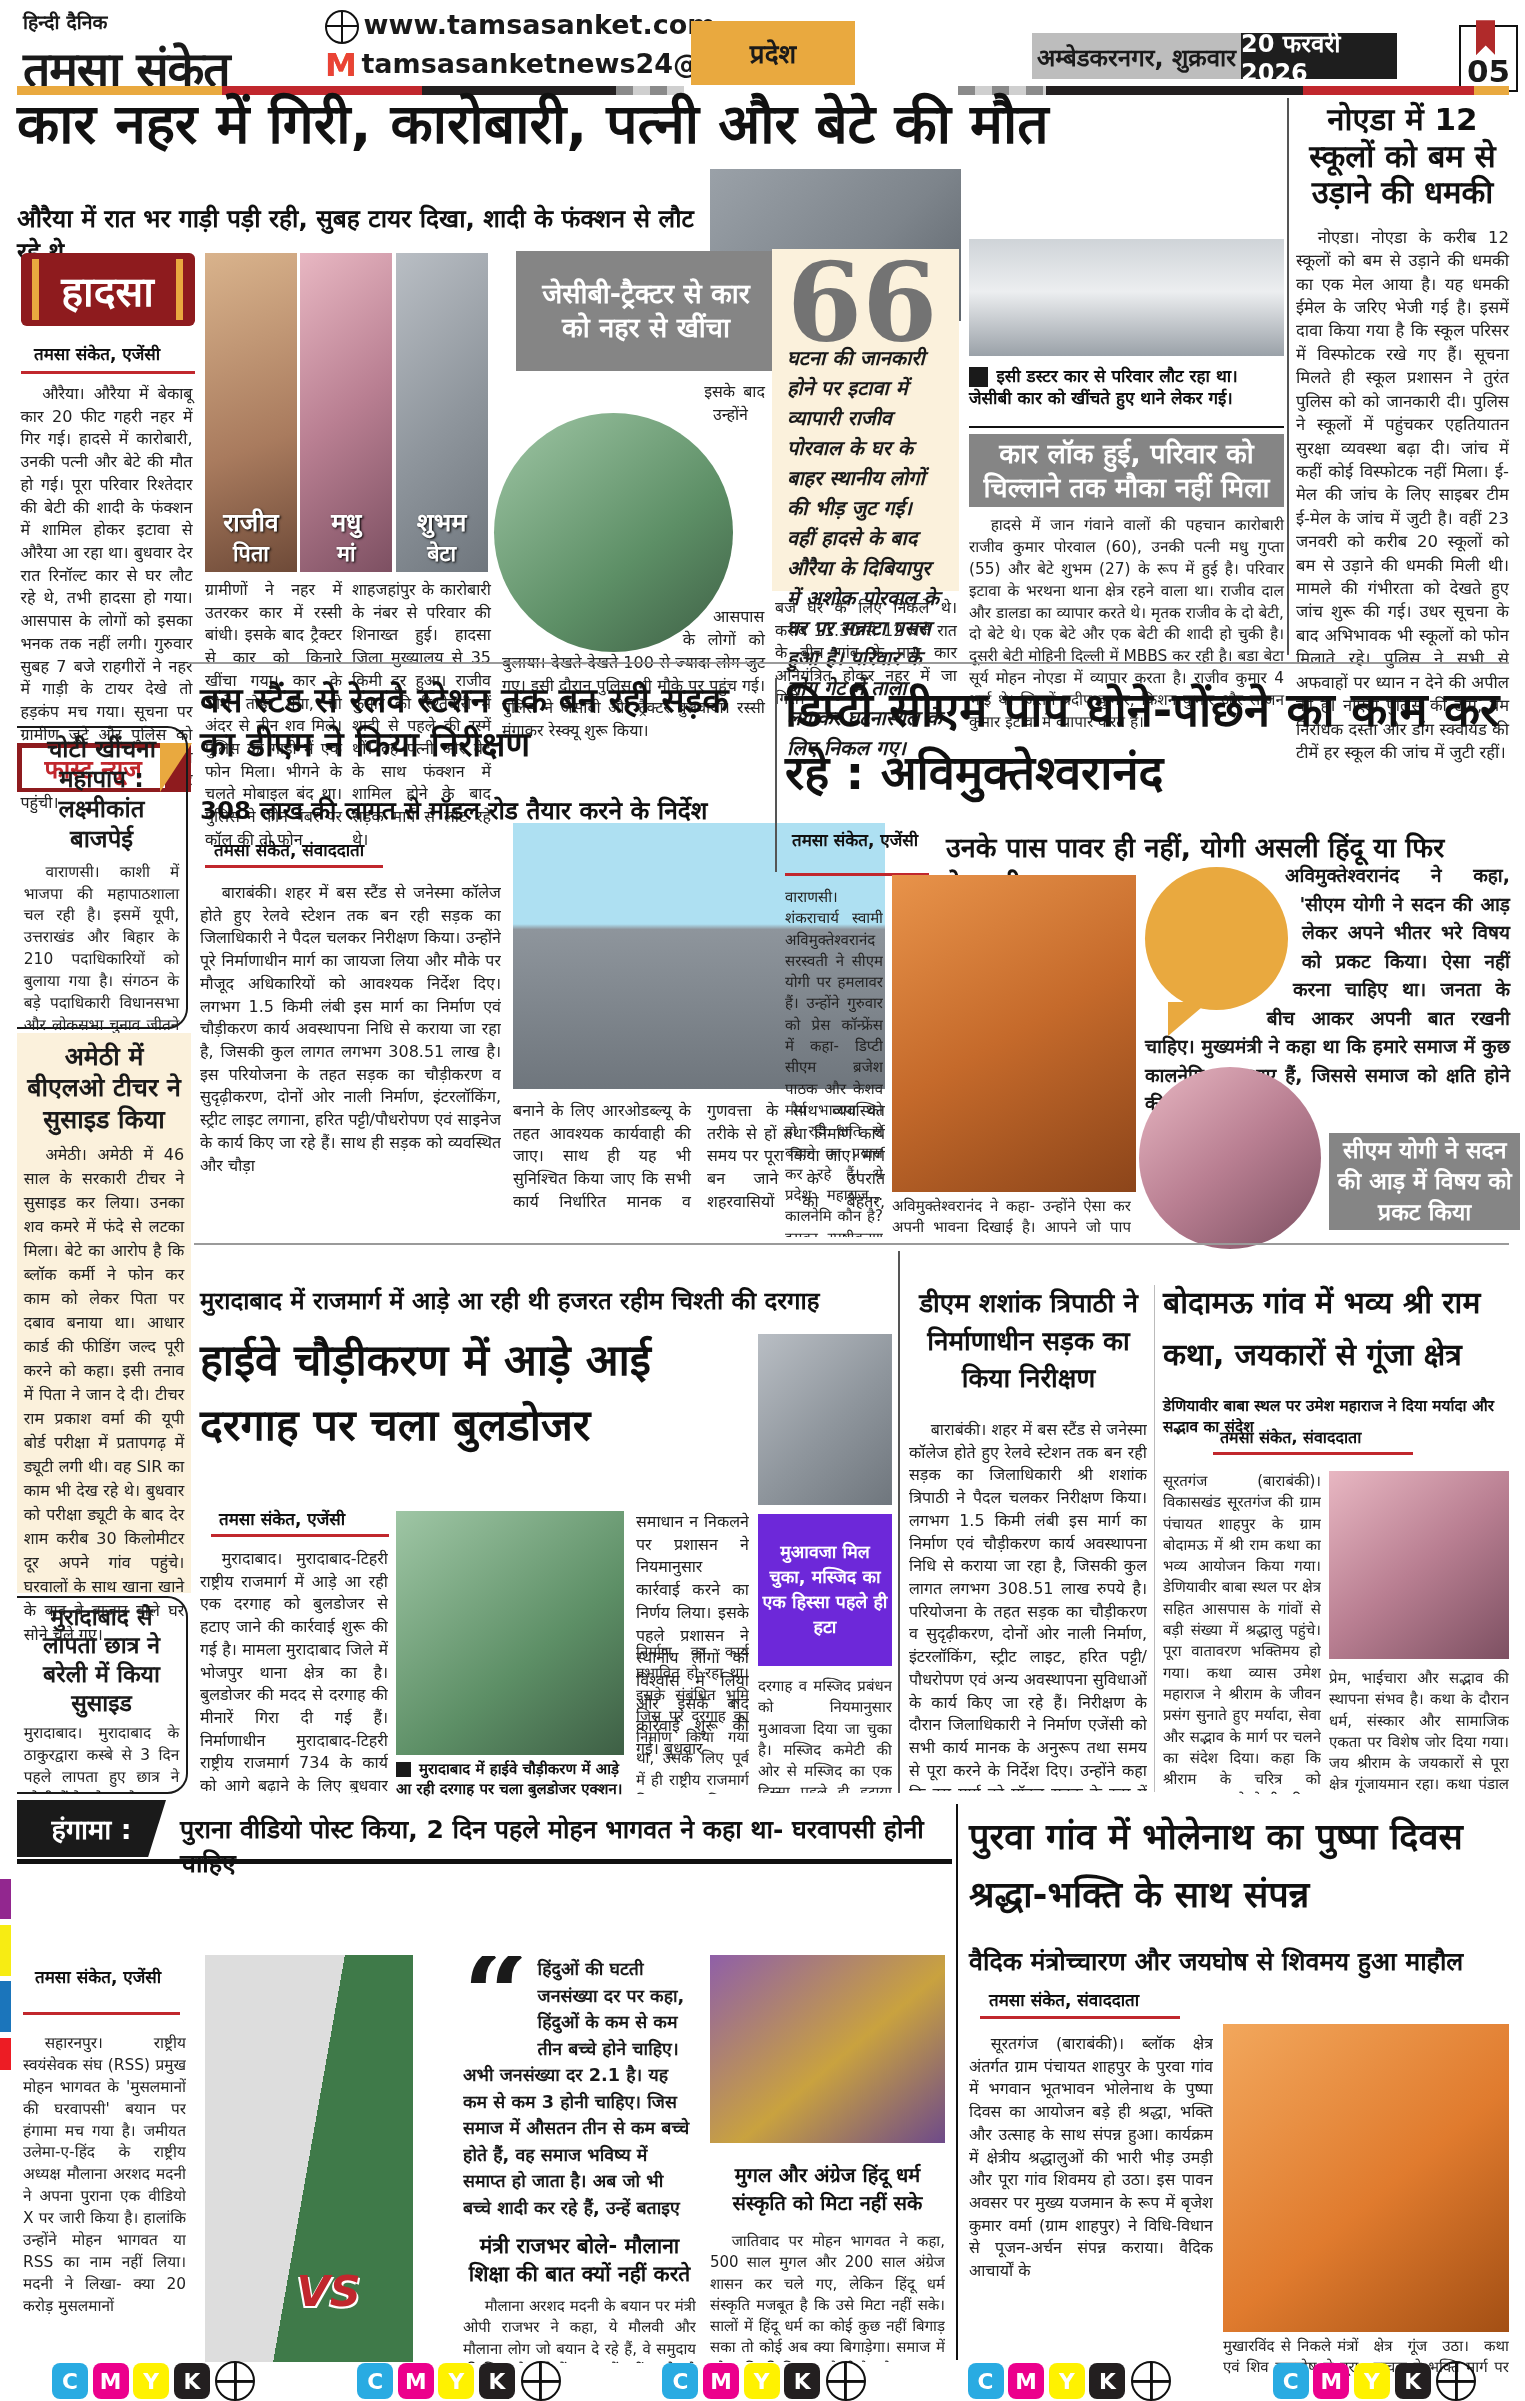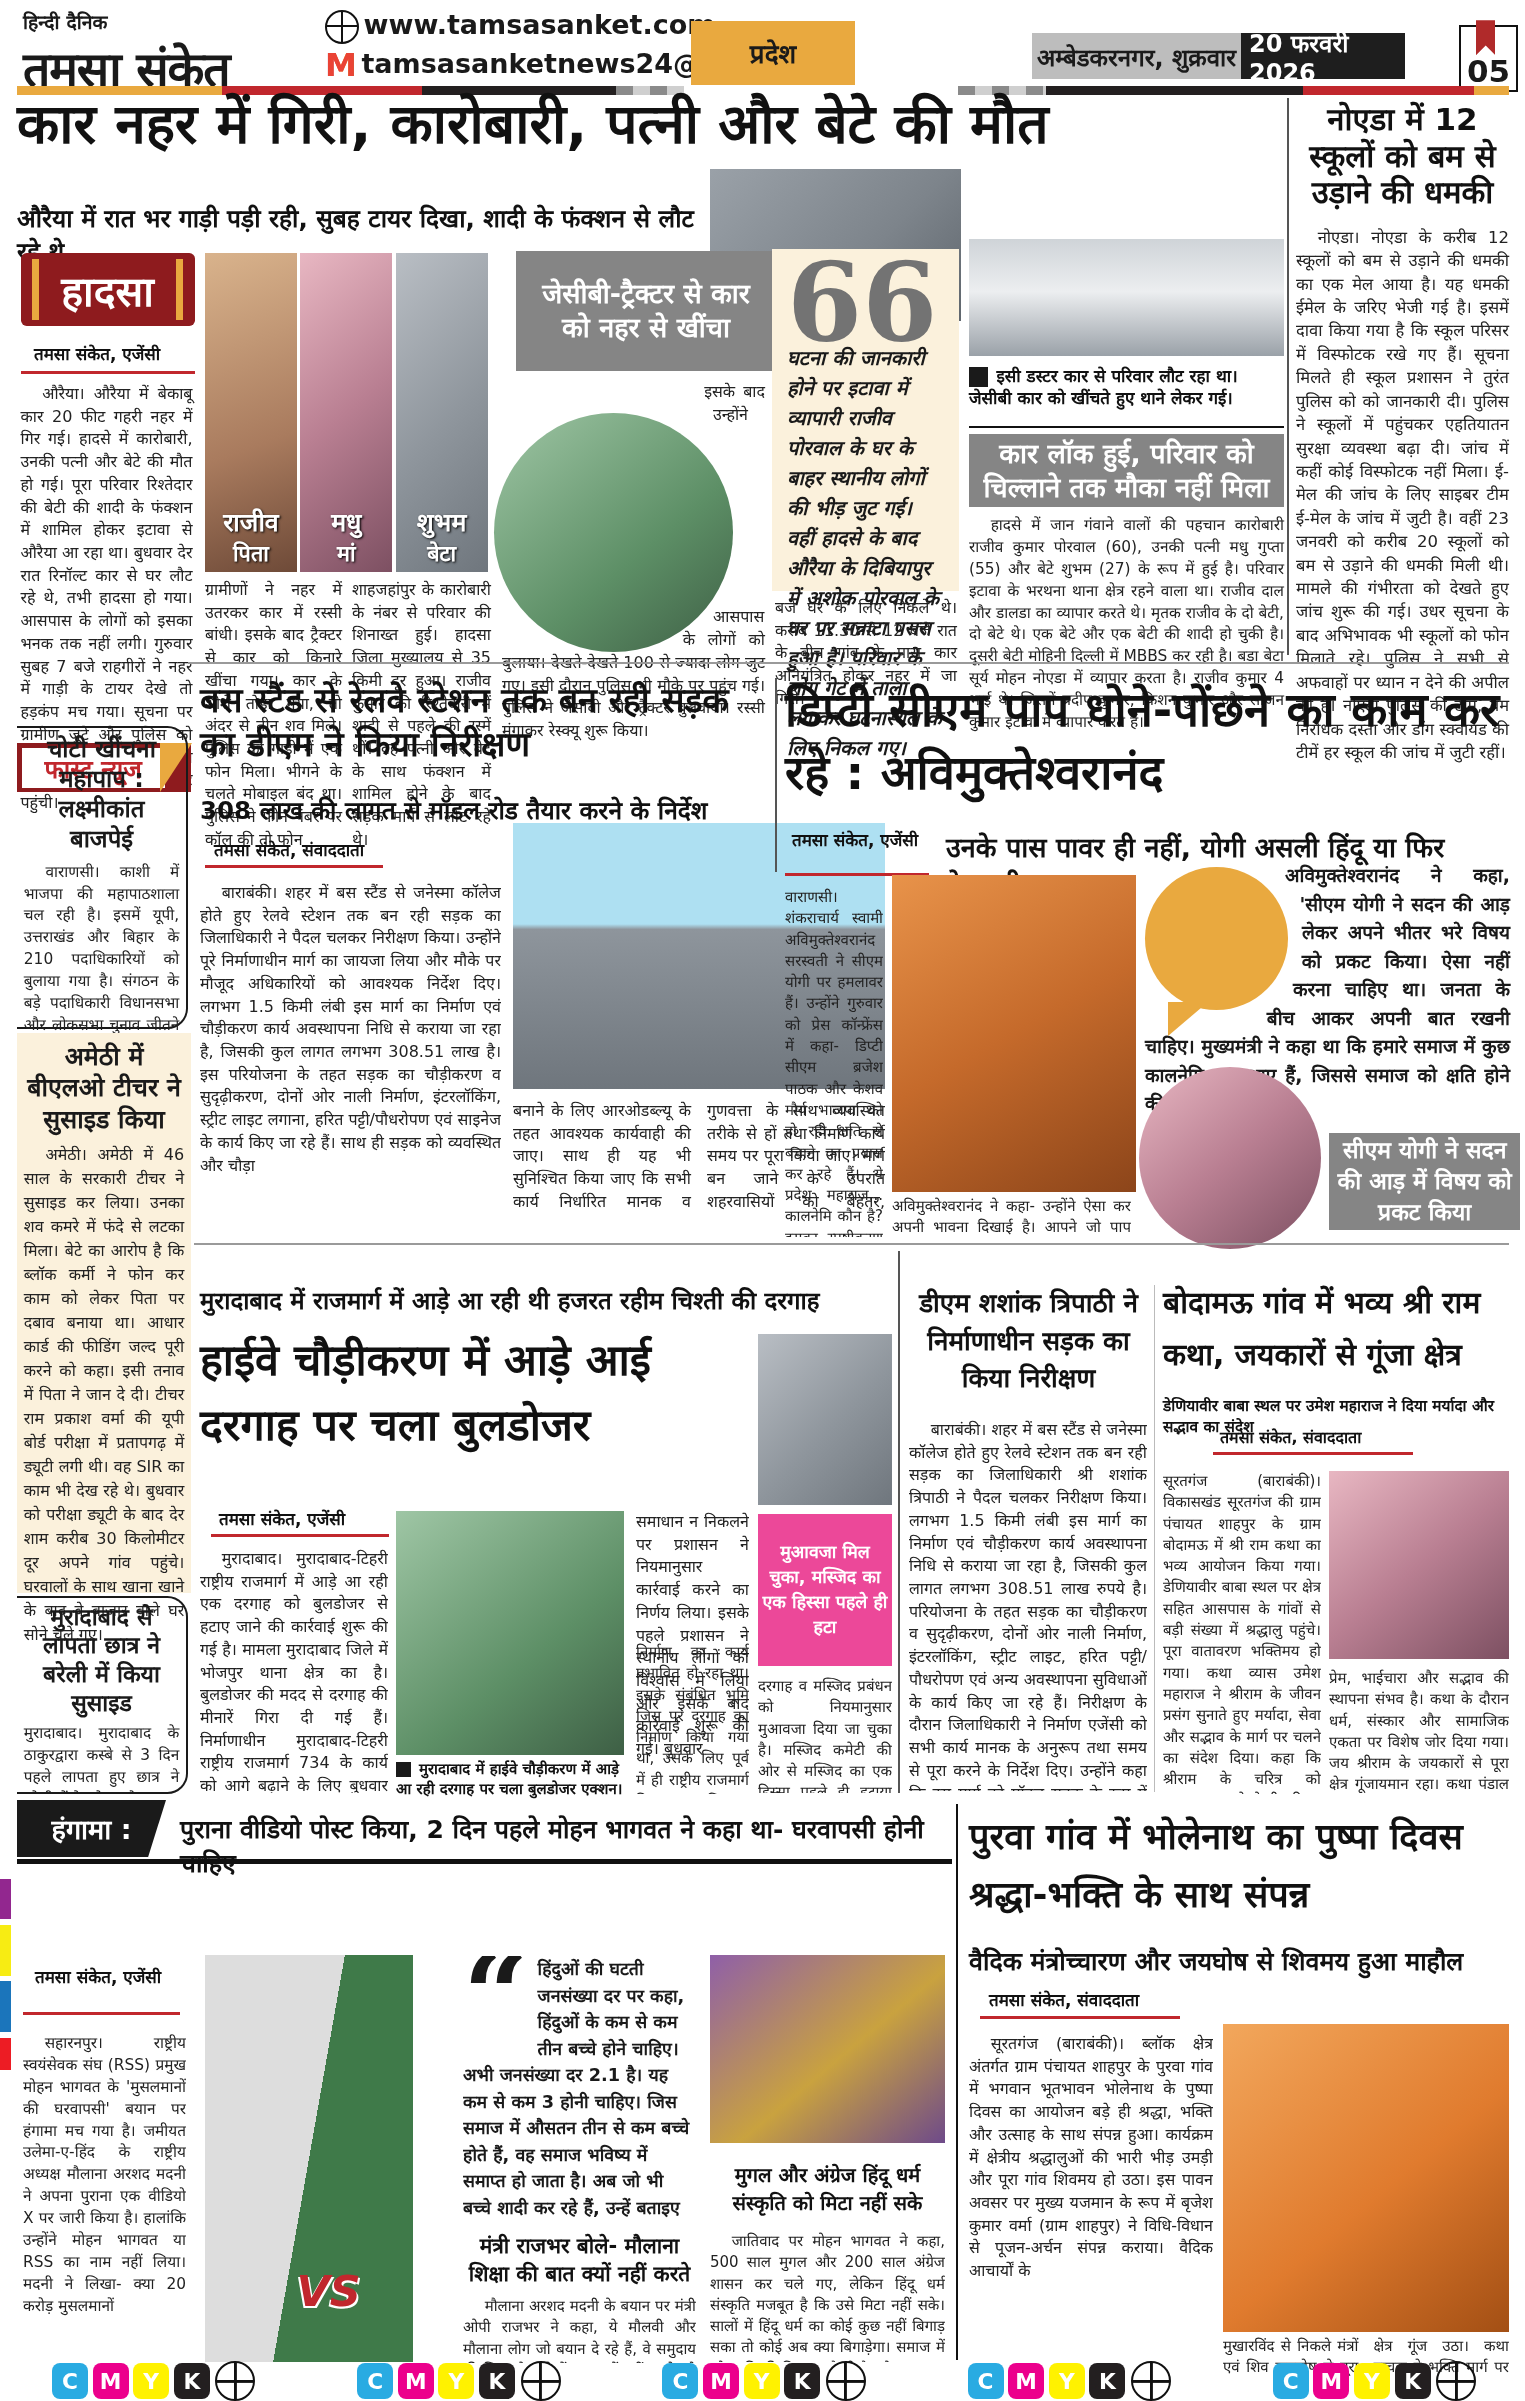--- a/index.html
+++ b/index.html
@@ -63,21 +63,21 @@
   .q66{background:#FBF1DC;padding:12.5px 15px;}
   .q66 .mark{float:left;font-size:108px;line-height:0.75;font-weight:900;color:#737373;margin-right:10.3px;font-family:"DejaVu Serif",serif;}
   .q66 .qtext{font-size:20px;font-weight:800;font-style:italic;line-height:1.5;text-align:justify;}
   .bigquote .mark{float:left;font-size:114px;line-height:0.7;font-weight:900;color:#1a1a1a;margin-right:9px;font-family:"DejaVu Serif",serif;}
   .bigquote .qtext{font-size:17.7px;font-weight:800;line-height:1.5;text-align:justify;}
   .bubble{float:left;width:143px;height:143px;background:#E9A93F;border-radius:50%;position:relative;
      shape-outside:circle(50%);margin:5.7px 15px 5.7px 0;}
   .bubble:after{content:"";position:absolute;left:23px;bottom:-26px;border-top:34px solid #E9A93F;border-right:40px solid transparent;}
   .bubtext{font-size:19px;font-weight:800;line-height:1.5;text-align:justify;}
   .circle-photo{border-radius:50%;}
-  .redbox{background:#ec4899;color:#fff;display:flex;align-items:center;justify-content:center;text-align:center;
+  .redbox{background:#6d28d9;color:#fff;display:flex;align-items:center;justify-content:center;text-align:center;
      font-size:17.7px;font-weight:900;line-height:1.4;padding:3px;}
   .hangtag{background:#1a1a1a;color:#fff;display:flex;align-items:center;justify-content:center;
      font-size:27px;font-weight:900;clip-path:polygon(0 0,100% 0,88% 100%,0 100%);}
   .vslabel{position:absolute;bottom:46px;left:44%;font-size:43px;font-weight:900;color:#C1272D;
      text-shadow:1.7px 1.7px 0 #fff,-1.7px 1.7px 0 #fff;font-style:italic;}
   .chip{width:36px;height:36px;border-radius:8px;display:flex;align-items:center;justify-content:center;
      color:#fff;font-size:21.7px;font-weight:900;margin:0 2.3px;}
   .chip.c{background:#29ABE2;} .chip.m{background:#EC008C;} .chip.y{background:#FFF200;color:#fff;}
   .chip.k{background:#231F20;}
   .regmark{width:36px;height:36px;border:2.9px solid #111;border-radius:50%;margin-left:3.4px;
@@ -95,21 +95,21 @@
     <div class="logo-name">तमसा संकेत</div>
   </div>
   <div class="abs contact" style="left:325px;top:9px;">
     <span class="globe-icon"></span><span>www.tamsasanket.com</span>
   </div>
   <div class="abs contact" style="left:325px;top:46px;">
     <span class="gmail-icon">M</span><span>tamsasanketnews24@gmail.com</span>
   </div>
   <div class="abs pradesh" style="left:691px;top:20.5px;width:164px;height:64px;">प्रदेश</div>
   <div class="abs edition" style="left:1032px;top:33px;width:209px;height:46px;">अम्बेडकरनगर, शुक्रवार</div>
-  <div class="abs datebox" style="left:1241px;top:33px;width:156px;height:46px;padding-left:8px;">20 फरवरी 2026</div>
+  <div class="abs datebox" style="left:1241px;top:33px;width:156px;height:46px;">20 फरवरी 2026</div>
   <div class="abs pagenum" style="left:1459px;top:25px;width:55px;height:63px;">
     <div class="ribbon"></div>
     <div class="num">05</div>
   </div>
   <div class="abs strip" style="left:17px;top:86px;width:1492px;">
     <div style="width:205px;background:#E9A93F;"></div>
       <div style="width:200px;background:#C1272D;"></div>
     <div style="width:194px;background:#231F20;"></div>
       <div class="checks" style="width:68px;"></div>
     <div style="width:274px;background:#fff;"></div>

